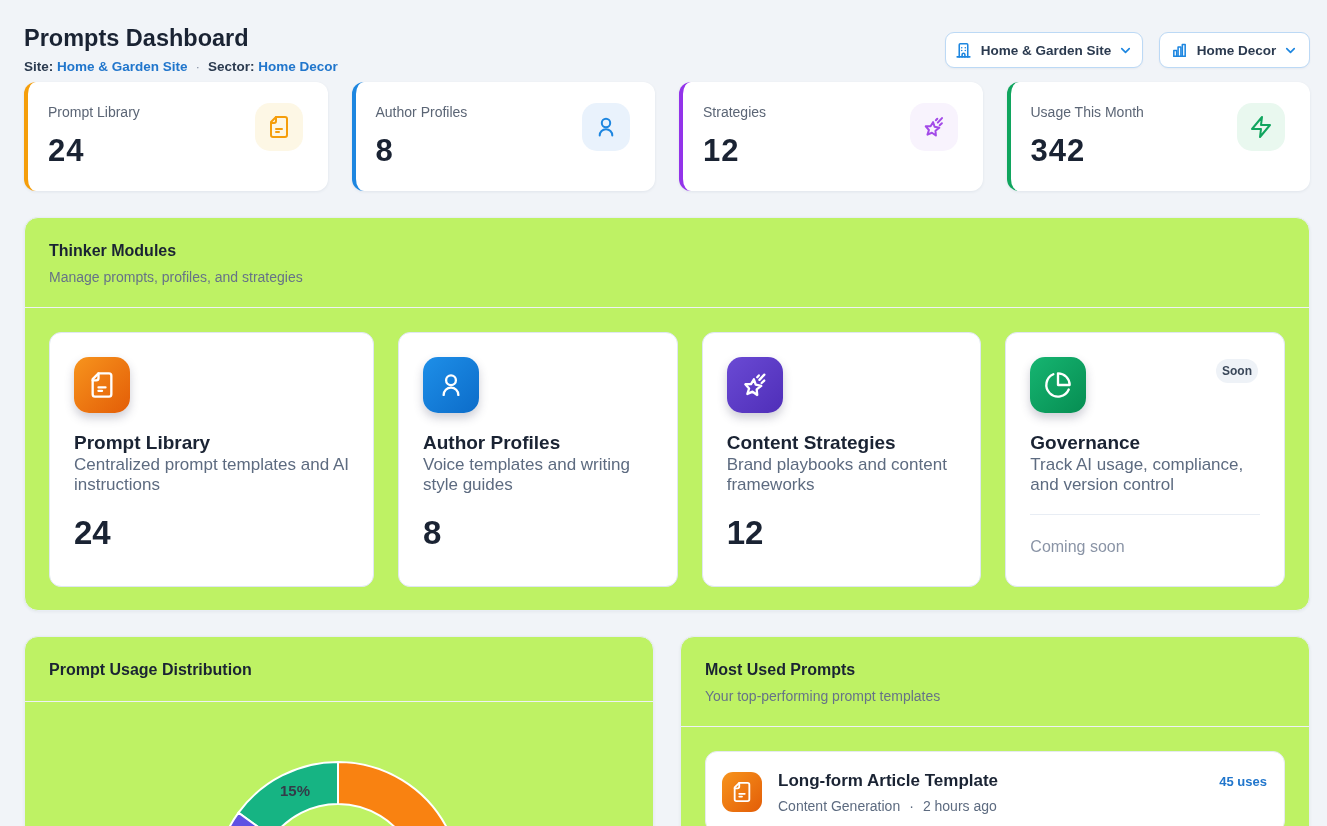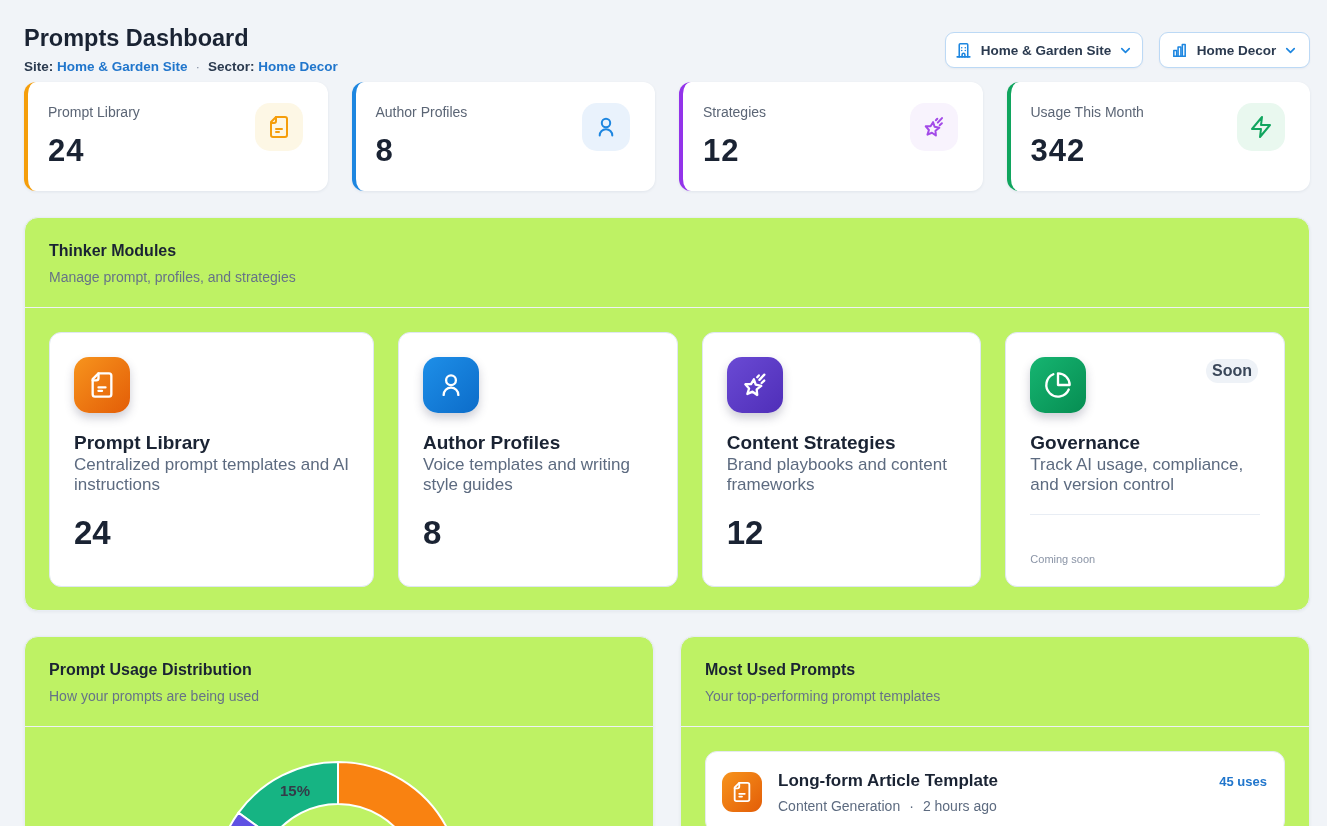--- a/index.html
+++ b/index.html
@@ -37,23 +37,23 @@
   .mgrid { display:flex; gap:24px; padding:24px; }
   .mcard { flex:1; background:#fff; border:1px solid #dfe7f2; border-radius:12px; height:255px; padding:24px; position:relative; }
   .mtile { width:56px; height:56px; border-radius:15px; display:flex; align-items:center; justify-content:center; box-shadow:0 5px 10px rgba(60,60,90,.25); }
   .mcard h3 { font-size:19px; line-height:24px; font-weight:700; margin-top:18px; color:#1a2333; }
   .mcard p { font-size:17px; color:#5d6b80; line-height:20px; }
   .mcard .cnt { font-size:33px; line-height:34px; font-weight:700; margin-top:21px; color:#1a2333; }
   .g-orange { background:linear-gradient(135deg,#f7941d,#e35d07); }
   .g-blue { background:linear-gradient(135deg,#1e8fe8,#0c6cc9); }
   .g-purple { background:linear-gradient(135deg,#6a4ad4,#4f2eb8); }
   .g-green { background:linear-gradient(135deg,#16b571,#068d52); }
-  .soon { position:absolute; top:26px; right:26px; background:#eef2f7; color:#3a4759; border-radius:999px; font-size:16px; line-height:14px; font-weight:700; padding:5px 6px; }
+  .soon { position:absolute; top:26px; right:26px; background:#eef2f7; color:#3a4759; border-radius:999px; font-size:12px; line-height:14px; font-weight:700; padding:5px 6px; }
   .gdiv { border-top:1px solid #e8edf4; margin-top:19px; }
-  .coming { font-size:11px; line-height:18px; color:#8a94a6; margin-top:35px; }
+  .coming { font-size:16px; line-height:18px; color:#8a94a6; margin-top:23px; }
   
   .bottom { display:flex; gap:26px; margin-top:25px; }
   .bcard { width:630px; height:420px; position:relative; overflow:hidden; }
   .plist { padding:24px; }
   .pitem { display:flex; align-items:center; background:#fff; border:1px solid #e5eaf1; border-radius:12px; height:82px; padding:0 17px 0 16px; }
   .ptile { width:40px; height:40px; border-radius:11px; display:flex; align-items:center; justify-content:center; }
   .pinfo { margin-left:16px; flex:1; }
   .pinfo .t { font-size:17px; line-height:22px; font-weight:700; color:#1a2333; }
   .pinfo .m { font-size:14px; line-height:18px; color:#5d6b80; margin-top:5px; }
   .pinfo .m .dot { margin:0 9px; }
@@ -132,21 +132,21 @@
       <div class="ic">
           <svg width="24" height="24" viewBox="0 0 24 24" fill="none" stroke="#10a55e" stroke-width="2" stroke-linecap="round" stroke-linejoin="round">
             <path d="M13 2 3 14h9l-1 8 10-12h-9l1-8z"></path>
           </svg>
         </div>
     </div>
   </div>
   <div class="panel modules">
     <div class="p-head">
       <div class="p-title">Thinker Modules</div>
-      <div class="p-sub">Manage prompt, profiles, and strategies</div>
+      <div class="p-sub">Manage prompts, profiles, and strategies</div>
     </div>
     <div class="p-div"></div>
     <div class="mgrid">
       <div class="mcard">
         <div class="mtile g-orange">
             <svg width="28" height="28" viewBox="0 0 24 24" fill="none" stroke="#fff" stroke-width="2" stroke-linecap="round" stroke-linejoin="round">
               <path d="M9 2h9a2 2 0 0 1 2 2v16a2 2 0 0 1-2 2H6a2 2 0 0 1-2-2V7z"></path>
               <path d="M9 2v4a2 2 0 0 1-2 2H4"></path>
               <path d="M9 14h6M9 17h3"></path>
             </svg>
@@ -191,21 +191,20 @@
         <p>Track AI usage, compliance, and version control</p>
         <div class="gdiv"></div>
         <div class="coming">Coming soon</div>
       </div>
     </div>
   </div>
   <div class="bottom">
     <div class="panel bcard">
       <div class="p-head">
         <div class="p-title">Prompt Usage Distribution</div>
-        <div class="p-sub">How your prompts are being used</div>
       </div>
       <div class="p-div"></div>
     </div>
     <div class="panel bcard">
       <div class="p-head">
         <div class="p-title">Most Used Prompts</div>
         <div class="p-sub">Your top-performing prompt templates</div>
       </div>
       <div class="p-div"></div>
       <div class="plist">

